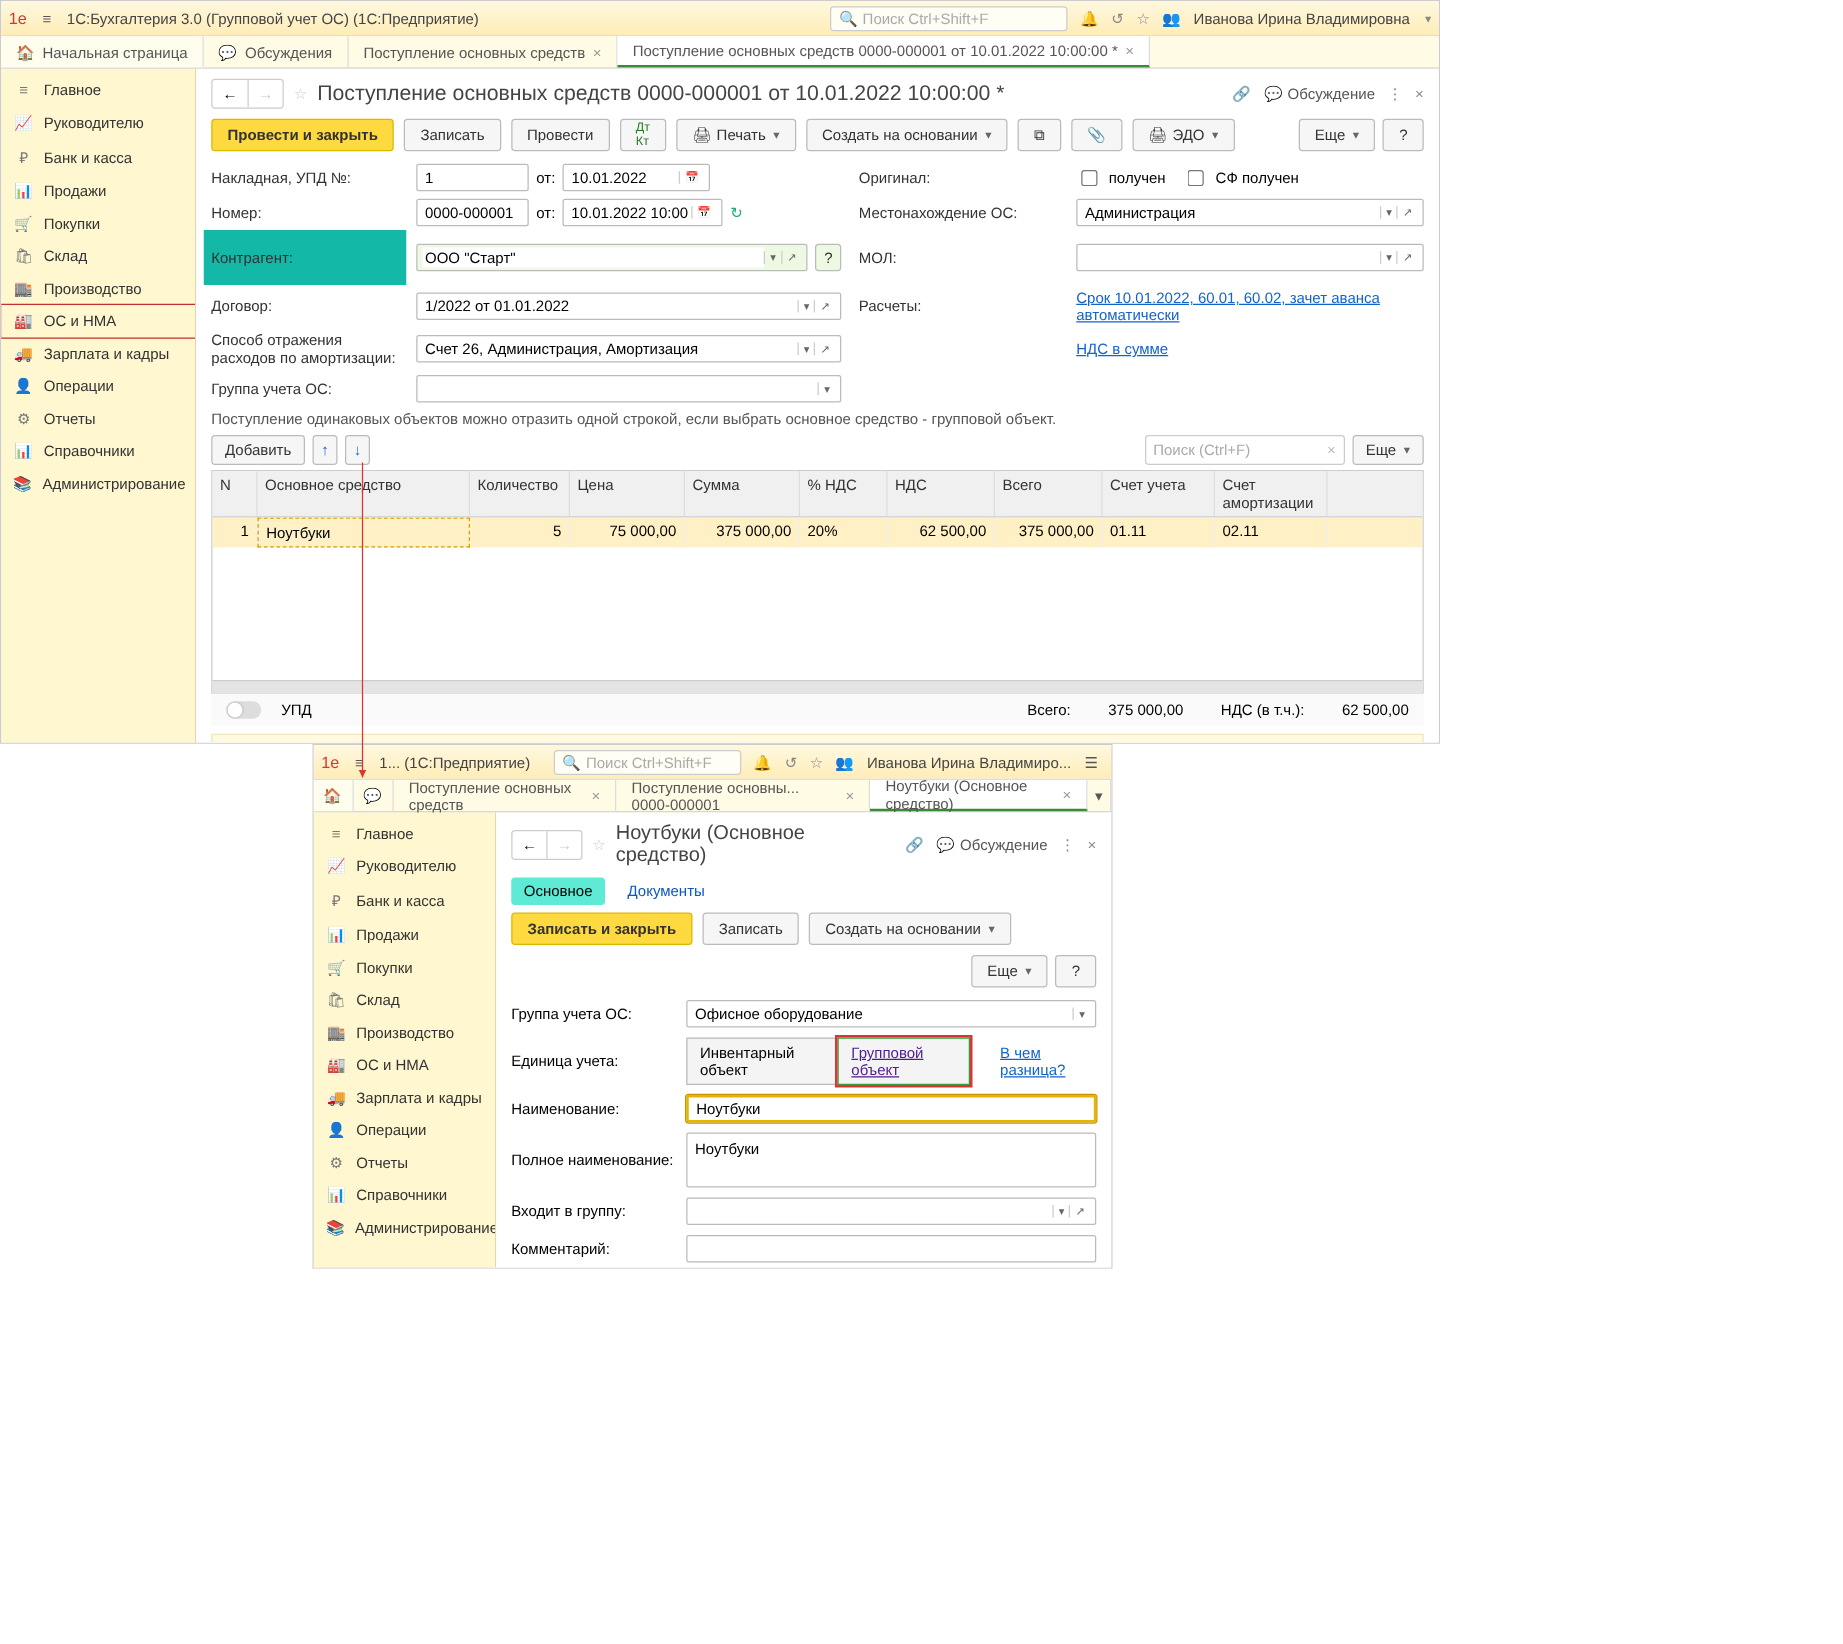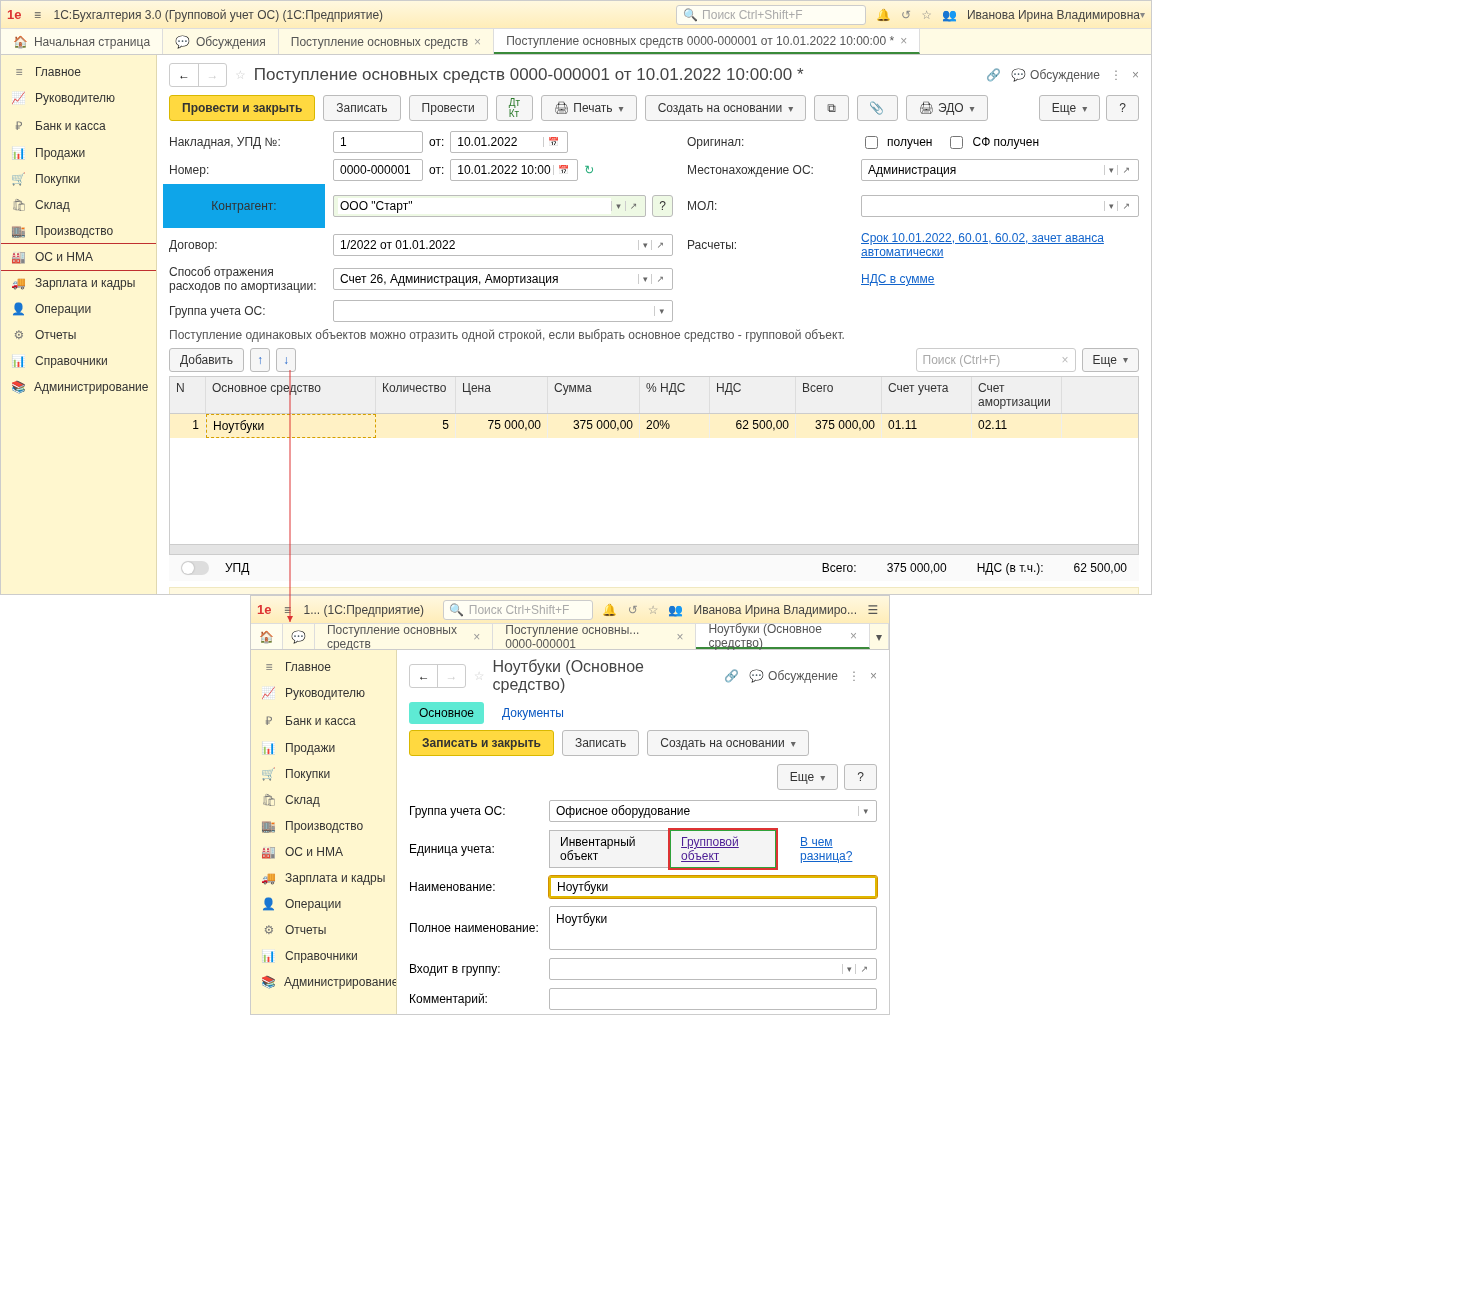--- a/index.html
+++ b/index.html
@@ -1,26 +1,26 @@
 <!DOCTYPE html>
 <html><head>
 <meta charset="utf-8">
 <style>
   * { box-sizing: border-box; font-family: Arial, sans-serif; font-size: 12px; }
   body { margin: 0; background: #fff; }
   .screenshot { border: 1px solid #ccc; position: relative; }
   .main-shot { width: 1152px; height: 595px; margin: 0 0 0 0; }
   .topbar { height: 28px; background: linear-gradient(#fff8e0,#ffedb8); display: flex; align-items: center; padding: 0 6px; gap: 6px; border-bottom: 1px solid #ddd; }
-  .logo-1c { font-weight: bold; color: #d33; font-size: 13px; text-align: right; }
+  .logo-1c { font-weight: normal; color: #d33; font-size: 13px; text-align: right; }
   .hamburger { width: 20px; text-align: center; cursor: pointer; color: #555; }
   .topbar-title { color: #444; }
   .search-box { margin-left: auto; display: flex; align-items: center; border: 1px solid #ccc; background: #fffef4; padding: 0 6px; height: 20px; border-radius: 3px; color: #aaa; width: 190px; }
   .top-icons { display: flex; gap: 10px; align-items: center; color: #888; padding: 0 4px; }
   .top-icons span { cursor: pointer; }
-  .user { display: flex; align-items: center; gap: 0; color: #444; justify-content: flex-end; }
+  .user { display: flex; align-items: center; gap: 12px; color: #444; justify-content: flex-end; }
   .tabs { height: 26px; background: #fffbe4; display: flex; align-items: stretch; border-bottom: 1px solid #ccc; }
   .tab { display: flex; align-items: center; padding: 0 12px; border-right: 1px solid #ddd; cursor: pointer; gap: 6px; color: #555; }
   .tab.start { background: #fffdee; }
   .tab.active { background: #fff; border-bottom: 2px solid #3a8a3a; }
   .tab .close { color: #999; }
   .body2 { display: flex; height: calc(100% - 54px); }
   .sidebar { width: 156px; background: #fff7cf; border-right: 1px solid #e0d8b0; padding: 4px 0; overflow: hidden;}
   .side-item { display: flex; align-items: center; gap: 8px; padding: 6px 10px; cursor: pointer; color: #333; }
   .side-item.active { border: 1px solid #c03030; margin: -1px; }
   .side-icon { width: 16px; text-align: center; color: #777; }
@@ -31,21 +31,21 @@
   .nav-btn + .nav-btn { border-left: 1px solid #ccc; }
   .doc-title { font-size: 17px; color: #444; }
   .hdr-right { margin-left: auto; display: flex; gap: 10px; align-items: center; color: #888; }
   .link-discuss { color: #555; cursor: pointer; display: flex; align-items: center; gap: 4px; }
   .cmdbar { display: flex; gap: 8px; align-items: center; margin-bottom: 10px; flex-wrap: wrap; }
   .btn { height: 26px; padding: 0 12px; border: 1px solid #bbb; border-radius: 3px; background: #f6f6f6; display: inline-flex; align-items: center; cursor: pointer; gap: 4px; color: #333; }
   .btn.yellow { background: #ffd940; border-color: #d9b800; font-weight: bold; }
   .btn.drop::after { content: '▾'; margin-left: 2px; color: #666; font-size: 10px; }
   .form-grid { display: grid; grid-template-columns: 150px 340px 160px 1fr; gap: 6px 14px; align-items: center; }
   .form-grid .lbl { color: #333; }
-  .form-grid .lbl.hl { background: #0ea5e9; padding: 15px 6px; margin: -3px -6px; text-align: center; }
+  .form-grid .lbl.hl { background: #14b8a6; padding: 15px 6px; margin: -3px -6px; }
   .inp { border: 1px solid #bbb; height: 22px; padding: 0 4px; display: flex; align-items: center; background: #fff; border-radius: 2px; }
   .inp input { border: none; outline: none; width: 100%; font-size: 12px; }
   .inp.short { width: 90px; }
   .inp-row { display: flex; gap: 6px; align-items: center; }
   .drop-btn { border-left: 1px solid #ccc; padding: 0 4px; color: #666; font-size: 9px; cursor: pointer; }
   .link { color: #1264cc; text-decoration: underline; cursor: pointer; }
   .note { color: #555; margin: 6px 0; }
   .tbl-cmd { display: flex; gap: 6px; margin-bottom: 4px; align-items: center;}
   .tbl-cmd .btn { height: 24px; padding: 0 10px; }
   .tbl-search { margin-left: auto; display: flex; border: 1px solid #ccc; height: 24px; align-items: center; padding: 0 6px; color: #aaa; width: 160px; border-radius: 3px; }

